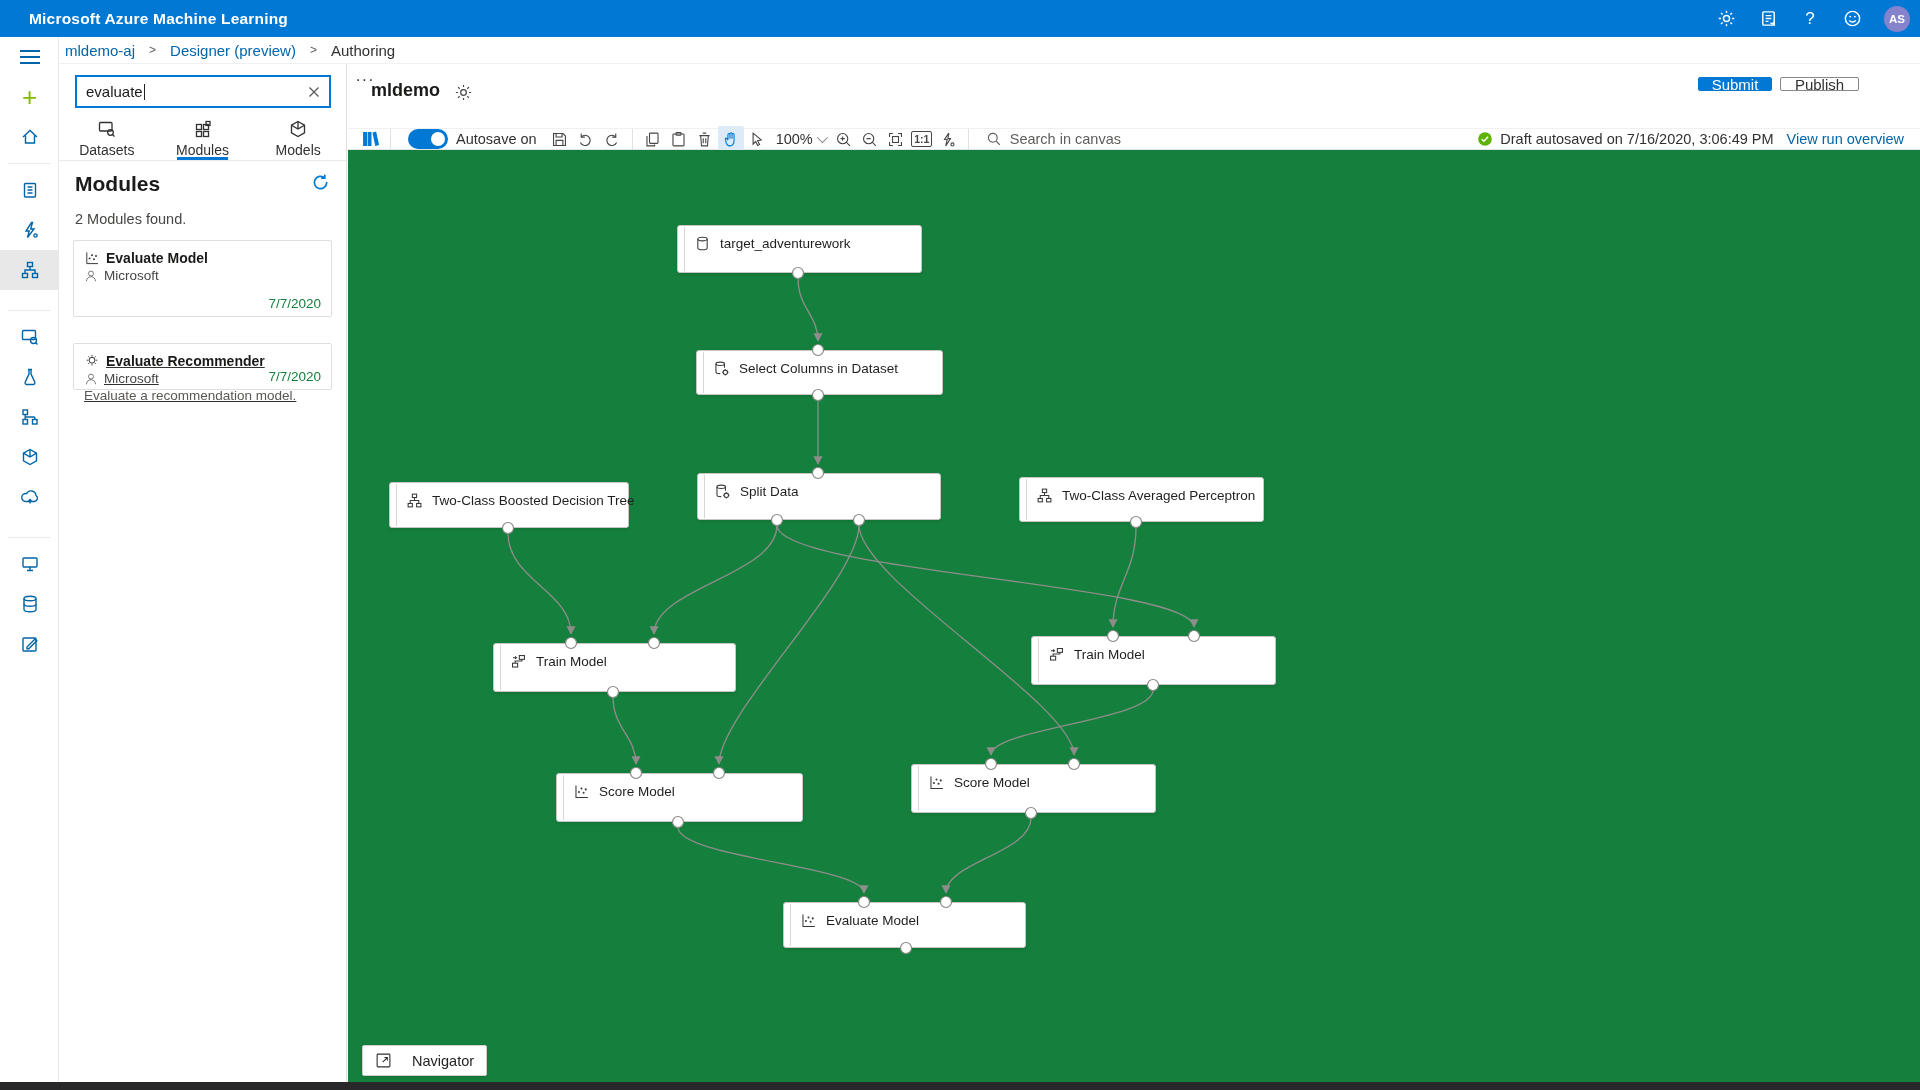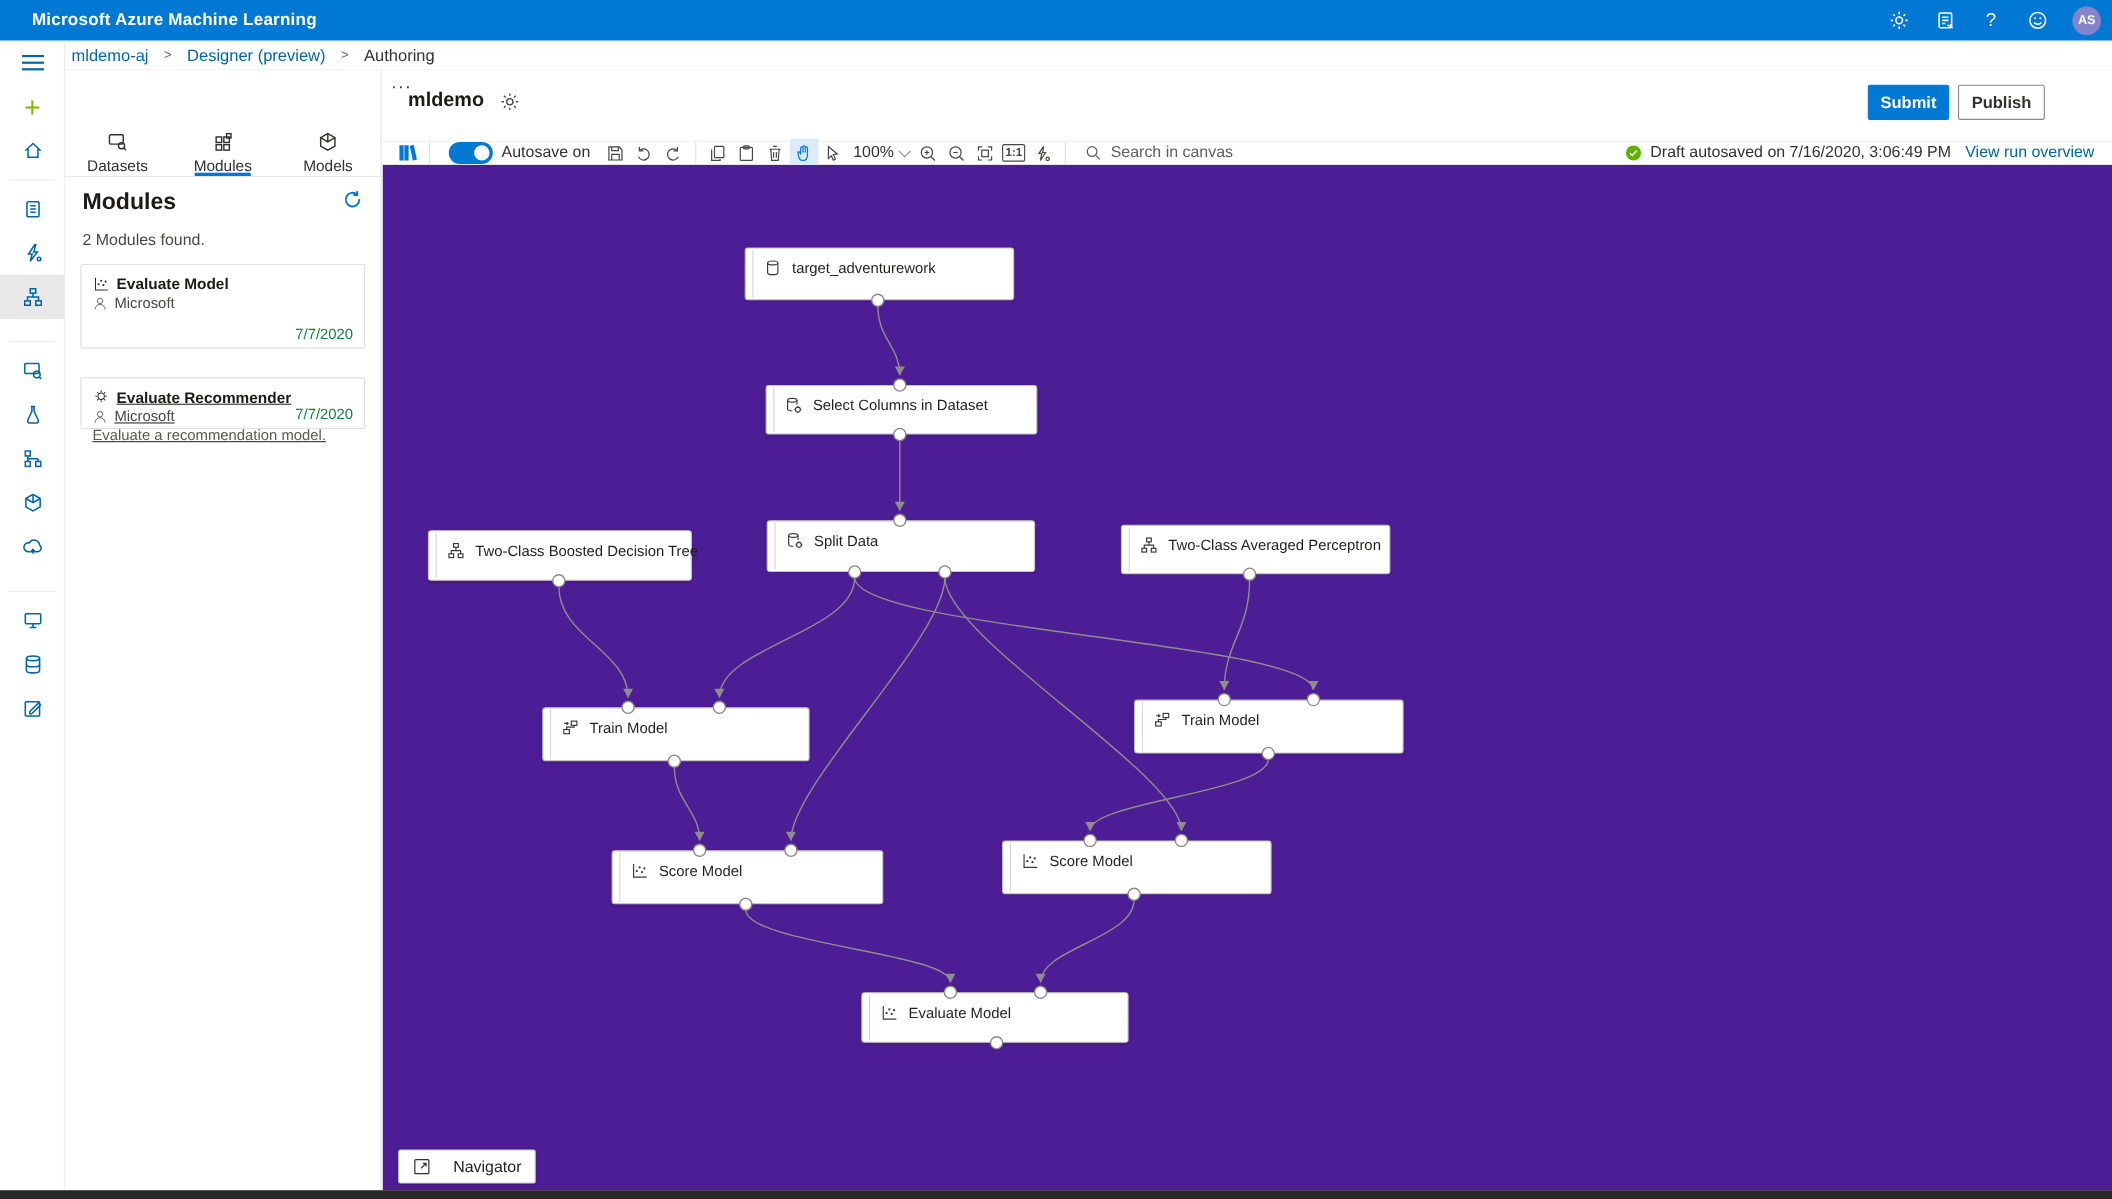--- a/index.html
+++ b/index.html
@@ -65,21 +65,21 @@
   .card-vendor { font-size:13.5px; color:#484644; }
   .card-vendor-row svg { stroke:#605e5c; fill:none; stroke-width:1.2; flex:none; }
   .card-desc { font-size:13.5px; color:#5a5855; line-height:1.15; margin-top:2px; }
   .card-date { position:absolute; right:10px; bottom:5px; font-size:13.5px; color:#15803d; }
 
   
   .chead { position:absolute; left:348px; top:64px; right:0; height:54px; background:#fff; }
   .chead-title { position:absolute; left:23px; top:16px; font-size:18px; font-weight:700; color:#1b1a19; }
   .chead-gear { position:absolute; left:106px; top:19px; cursor:pointer; }
   .chead-gear svg { stroke:#484644; fill:none; stroke-width:1.3; }
-  .btn { position:absolute; top:13px; height:32px; border-radius:2px; font-size:15px; font-weight:700;
+  .btn { position:absolute; top:13px; height:14px; border-radius:2px; font-size:15px; font-weight:400;
          display:flex; align-items:center; justify-content:center; cursor:pointer; font-family:inherit; }
   .btn-submit { right:148px; width:74px; background:#0078d4; color:#fff; border:1px solid #0078d4; }
   .btn-publish { right:61px; width:79px; background:#fff; color:#323130; border:1px solid #8a8886; }
   .btn-more { right:18px; width:34px; top:13px; height:32px; display:flex; align-items:center; justify-content:center;
               font-size:16px; color:#323130; letter-spacing:1px; cursor:pointer; }
 
   
   .toolbar { position:absolute; left:348px; top:128px; right:0; height:22px; background:#fff;
              border-top:1px solid #f0f0f0; border-bottom:1px solid #e3e3e3; display:flex; align-items:center; }
   .ti { height:26px; min-width:26px; display:flex; align-items:center; justify-content:center; cursor:pointer; border-radius:2px; }
@@ -96,21 +96,21 @@
           transform:rotate(45deg) translateY(-2px); }
   .one-one { font-size:10.5px; color:#484644; border:1.4px solid #484644; border-radius:2px; padding:1px 2px; font-weight:600; }
   .canvas-search { display:flex; align-items:center; gap:8px; margin-left:10px; cursor:text; }
   .canvas-search svg { stroke:#605e5c; fill:none; stroke-width:1.4; }
   .canvas-search span { font-size:14.5px; color:#605e5c; }
   .tb-right { position:absolute; right:16px; display:flex; align-items:center; gap:7px; }
   .status-text { font-size:14.5px; color:#323130; }
   .run-link { font-size:14.5px; color:#0065a9; cursor:pointer; margin-left:6px; }
 
   
-  .canvas { position:absolute; left:348px; top:150px; right:0; height:932px; background:#4c1d95; overflow:hidden; }
+  .canvas { position:absolute; left:348px; top:150px; right:0; height:932px; background:#15803d; overflow:hidden; }
   .canvas svg.layer { position:absolute; left:0; top:0; width:100%; height:100%; }
   .layer.ports { pointer-events:none; }
   .node { position:absolute; background:#fff; border:1px solid #c8c6c4; border-radius:3px;
           box-shadow:0 1.5px 3px rgba(0,0,0,.09); cursor:pointer; }
   .node::before { content:""; position:absolute; left:6px; top:1px; bottom:1px; width:1px; background:#d8d6d4; }
   .node-inner { display:flex; align-items:center; gap:9px; padding:9px 0 0 16px; }
   .node-inner svg { flex:none; stroke:#3b3a39; fill:none; stroke-width:1.25; }
   .node-label { font-size:13.5px; color:#201f1e; white-space:nowrap; }
 
   .navigator { position:absolute; left:362px; top:1045px; height:31px; padding:0 12px; background:#fff;
@@ -247,20 +247,28 @@
 
   <div class="crumbbar">
     <span class="crumb first">mldemo-aj</span>
     <span class="crumb-sep">&gt;</span>
     <span class="crumb" style="margin-left:14px;">Designer (preview)</span>
     <span class="crumb-sep">&gt;</span>
     <span class="crumb current" style="margin-left:14px;">Authoring</span>
   </div>
 
   <div class="panel">
+    <div class="search-wrap">
+      <span class="search-text">evaluate</span>
+      <span class="search-clear">
+        <svg width="14" height="14" viewBox="0 0 14 14">
+            <path d="M2.5 2.5l9 9M11.5 2.5l-9 9"></path>
+          </svg>
+      </span>
+    </div>
     <div class="tabs">
       <div class="tab">
         <svg width="20" height="20" viewBox="0 0 20 20">
             <rect x="2.5" y="3.5" width="12.5" height="8.5" rx="1"></rect>
             <circle cx="13.5" cy="13.5" r="2.8"></circle>
             <path d="M15.6 15.6l1.9 1.9"></path>
           </svg>
         <span>Datasets</span>
       </div>
       <div class="tab active">

